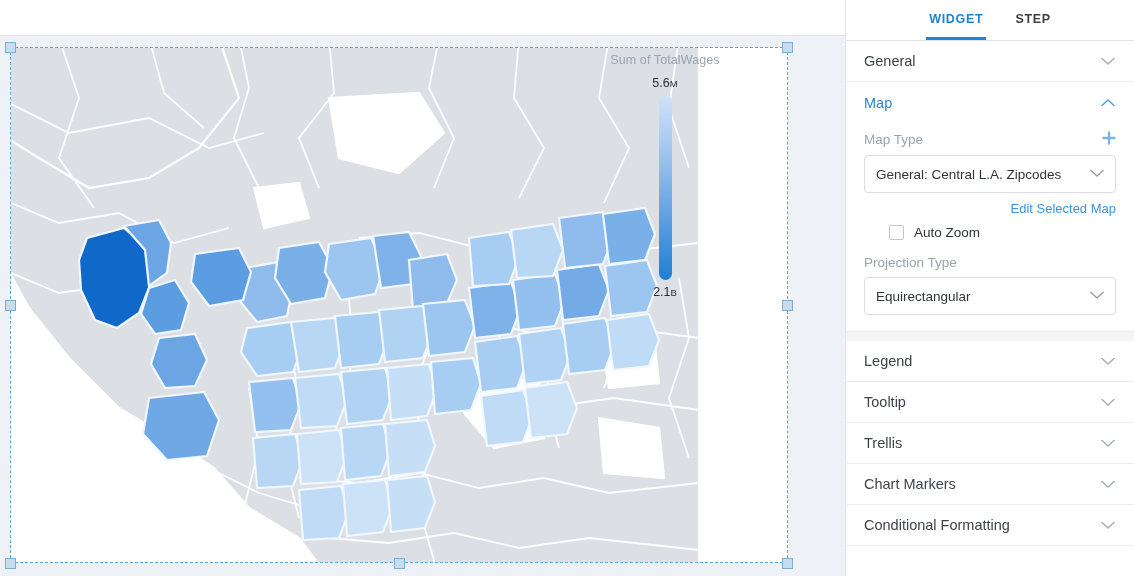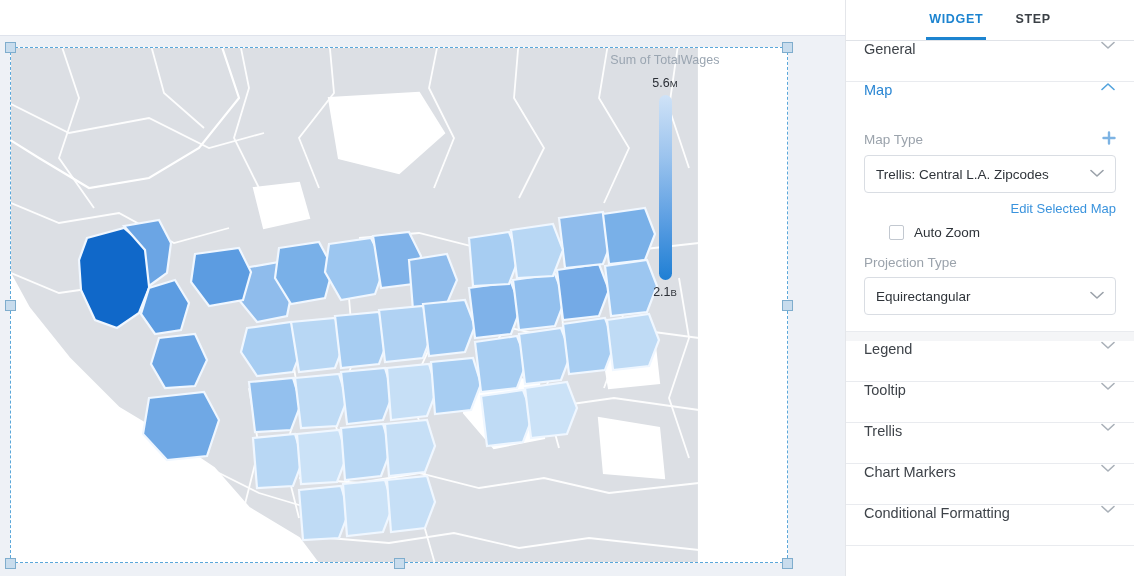--- a/index.html
+++ b/index.html
@@ -101,21 +101,21 @@
   .tab {
     display: flex; align-items: center;
     font-size: 12.5px; font-weight: 600; letter-spacing: .7px;
     color: #3b4046; padding: 8px 3px;
     border-bottom: 3px solid transparent;
   }
   .tab.active { color: #1d84d0; border-bottom-color: #1d84d0; }
 
   .section {
     height: 41px;
-    display: flex; justify-content: space-between;
+    display: flex; align-items: center; justify-content: space-between;
     padding: 0 19px 0 18px;
     border-bottom: 1px solid #e9ebef;
     font-size: 14.5px; color: #3e4349;
     background: #fff;
   }
   .section.active { color: #2a86d3; border-bottom: none; }
   .chev { color: #a9b0b8; font-size: 11px; line-height: 1; }
   .chev.blue { color: #52a3dd; }
 
   .map-body { padding: 8px 18px 16px 18px; border-bottom: 1px solid #e9ebef; }
@@ -317,21 +317,21 @@
       <div class="field-label-row">
         <span class="field-label">Map Type</span>
         <span class="plus-icon">
           <svg width="14" height="14" viewBox="0 0 14 14">
             <path d="M7 1.5 V12.5 M1.5 7 H12.5" stroke="#7db3e3" stroke-width="2.4" stroke-linecap="round"></path>
           </svg>
         </span>
       </div>
 
       <div class="select">
-        <span>Trellis: Central L.A. Zipcodes</span>
+        <span>General: Central L.A. Zipcodes</span>
         <span class="caret">
           <svg width="14" height="9" viewBox="0 0 14 9">
               <path d="M1 1.5 L7 7 L13 1.5" fill="none" stroke="#9aa1a9" stroke-width="1.6" stroke-linecap="round" stroke-linejoin="round"></path>
             </svg>
         </span>
       </div>
 
       <div class="link-row">
         <span class="link">Edit Selected Map</span>
       </div>

